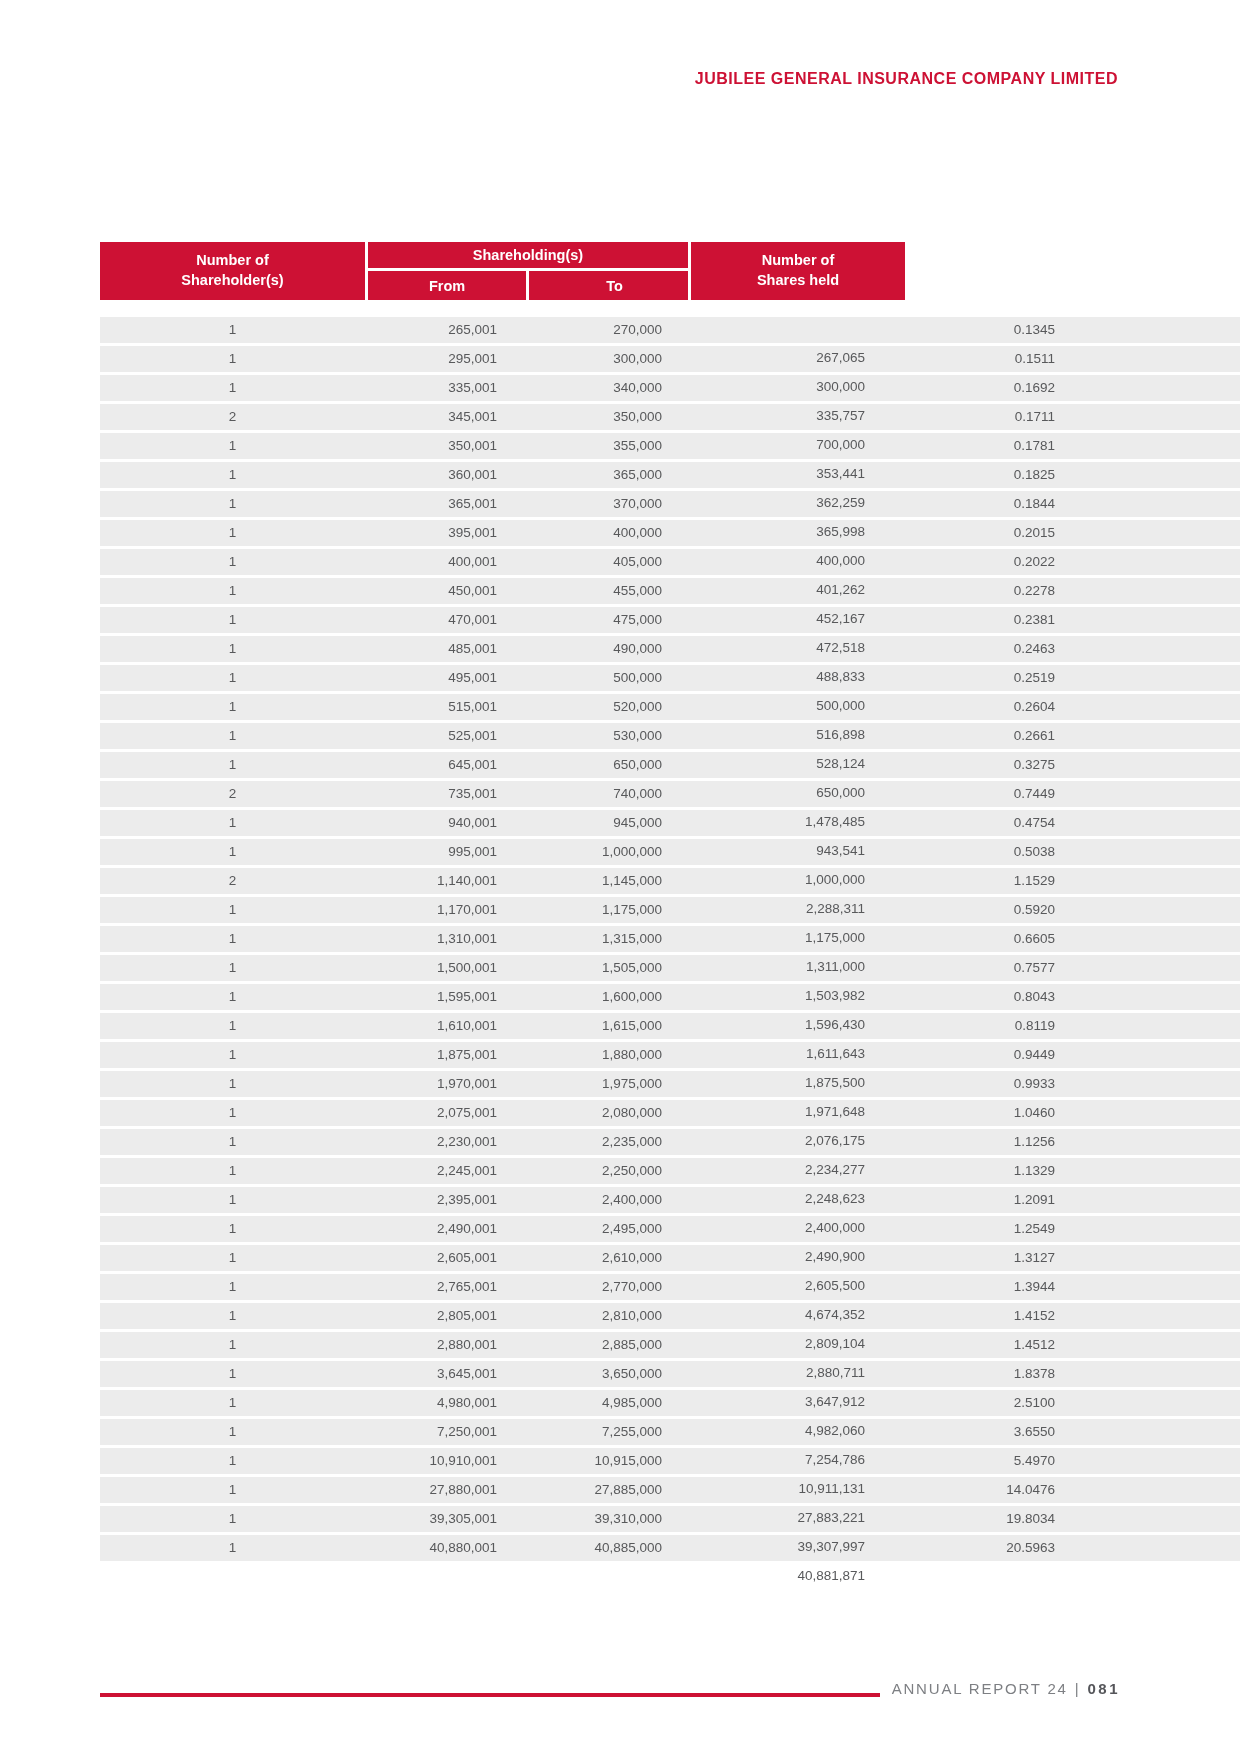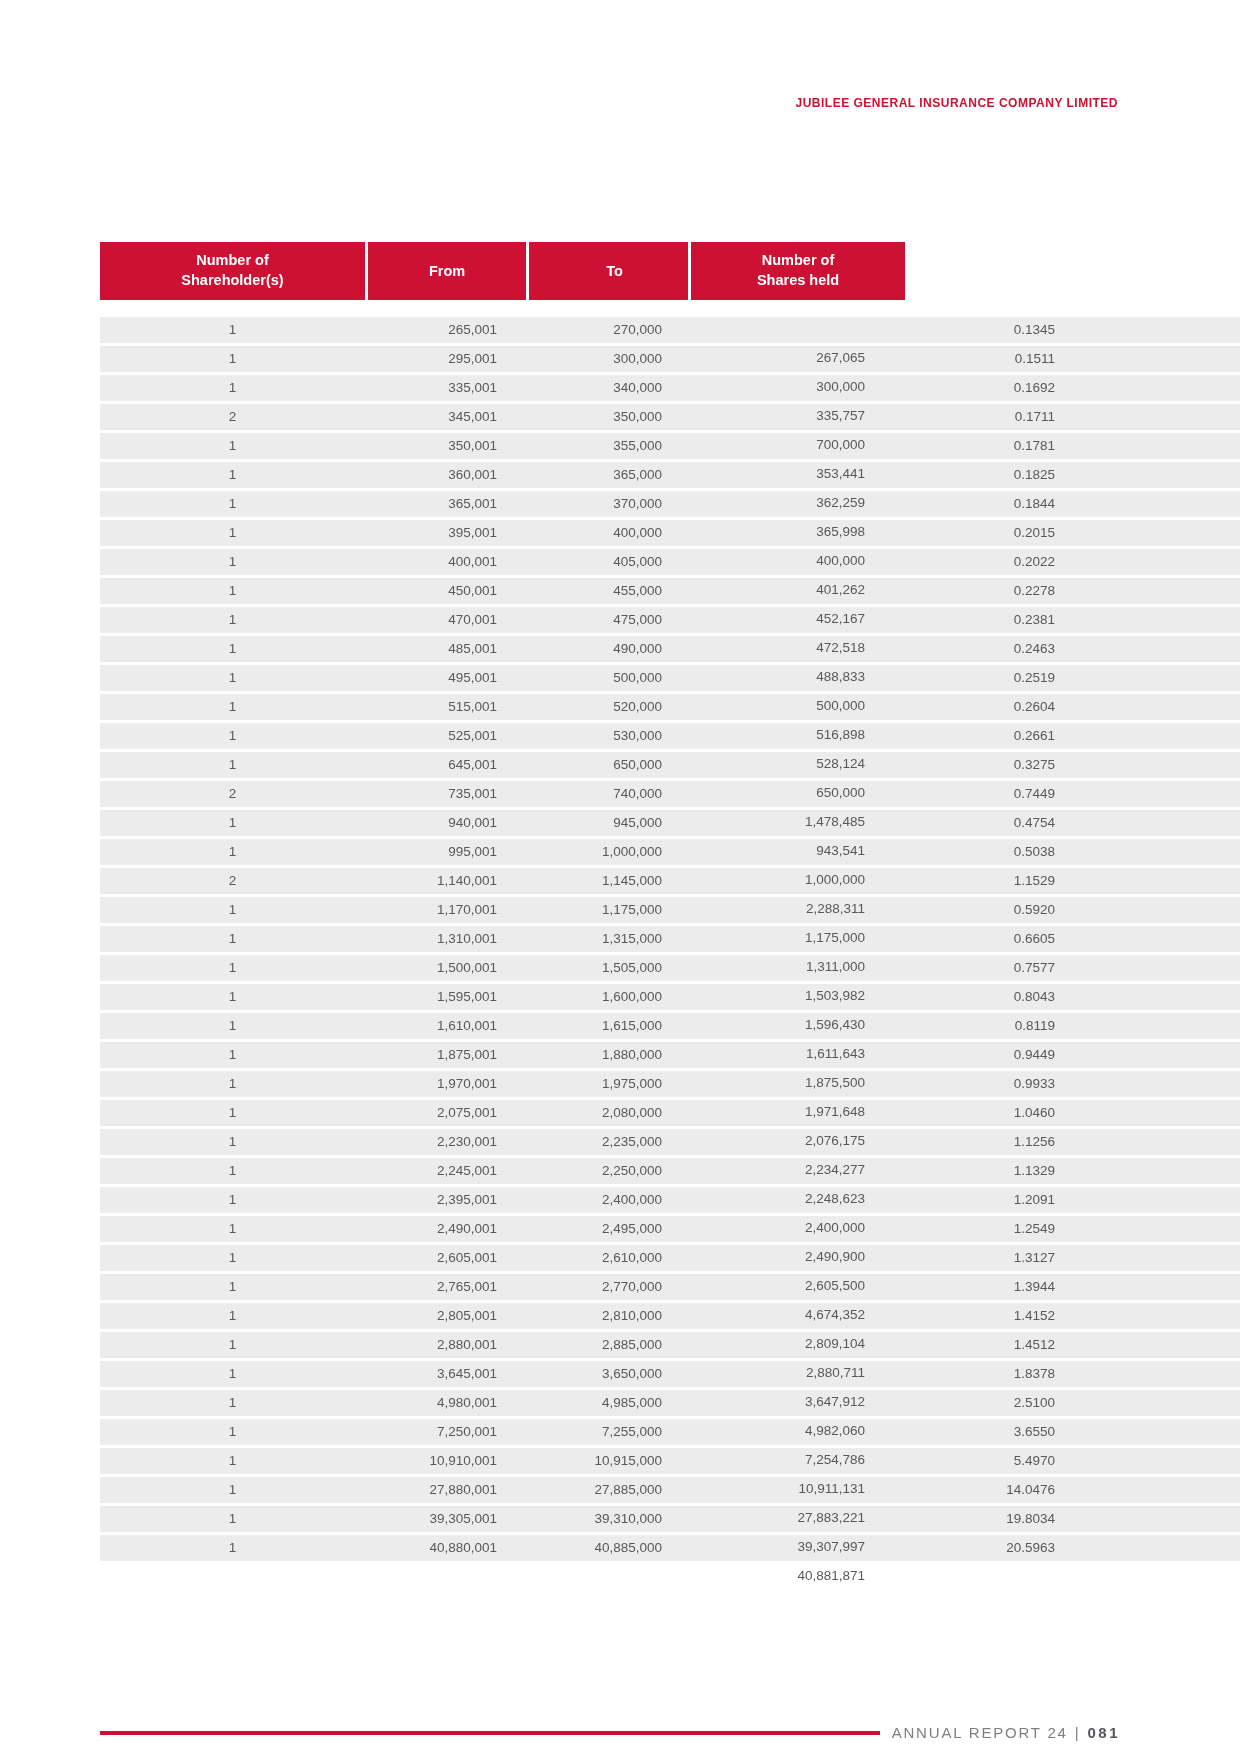--- a/index.html
+++ b/index.html
@@ -10,22 +10,22 @@
     --footertext:#7d7f83;
   }
   *{margin:0;padding:0;box-sizing:border-box;}
   html,body{background:#ffffff;}
   body{
     width:1240px;height:1754px;position:relative;
     font-family:"Liberation Sans", sans-serif;
     overflow:hidden;
   }
   .company-header{
-    position:absolute;top:96px;right:122px;
-    color:var(--accent);font-size:12px;font-weight:700;letter-spacing:.5px;
+    position:absolute;top:70px;right:122px;
+    color:var(--accent);font-size:16px;font-weight:700;letter-spacing:.5px;
   }
   .table{position:absolute;left:100px;top:242px;width:1172px;}
   .thead{display:flex;height:58px;}
   .th{
     background:var(--accent);color:#fff;font-weight:700;font-size:14.5px;
     display:flex;align-items:center;justify-content:center;text-align:center;
   }
   .th-shareholders{width:265px;flex-direction:column;line-height:1.35;}
   .th-group{width:323px;border-left:3px solid #fff;display:flex;flex-direction:column;background:#fff;}
   .th-shareholding{height:29px;border-bottom:3px solid #fff;}
@@ -47,22 +47,22 @@
   .total-row{
     display:flex;margin-top:6px;background:var(--rowbg);
     font-size:13.5px;color:var(--rowtext);height:26px;
   }
   .tc{padding:0;}
   .total-inner{height:26px;line-height:26px;border-bottom:4px solid var(--rule);}
   .t1{width:150px;margin-left:22px;text-align:center;}
   .t4{width:185px;margin-left:auto;margin-right:2px;text-align:right;padding-right:38px;}
   .t5{width:135px;margin-left:auto;margin-right:42px;text-align:right;padding-right:43px;}
   .footer{
-    position:absolute;left:100px;top:1724px;width:1020px;
-    display:flex;align-items:center;
+    position:absolute;left:100px;top:1680px;width:1020px;
+    display:flex;align-items:flex-end;
   }
   .footer-line{width:812px;height:4px;background:var(--accent);}
   .footer-text{
     margin-left:12px;font-size:15px;letter-spacing:1.8px;
     color:var(--footertext);white-space:nowrap;
   }
   .footer-sep{margin:0 7px;color:var(--footertext);}
   .footer-page{font-weight:700;color:#55565a;letter-spacing:2.5px;}
 </style>
 </head>
@@ -71,20 +71,21 @@
 <div class="company-header">JUBILEE GENERAL INSURANCE COMPANY LIMITED</div>
 
 <div class="table">
 
   <div class="thead">
     <div class="th th-shareholders">
       <span>Number of</span>
       <span>Shareholder(s)</span>
     </div>
     <div class="th-group">
+      <div class="th th-shareholding">Shareholding(s)</div>
       <div class="th-sub">
         <div class="th th-from">From</div>
         <div class="th th-to">To</div>
       </div>
     </div>
     <div class="th th-shares">
       <span>Number of</span>
       <span>Shares held</span>
     </div>
   </div>

